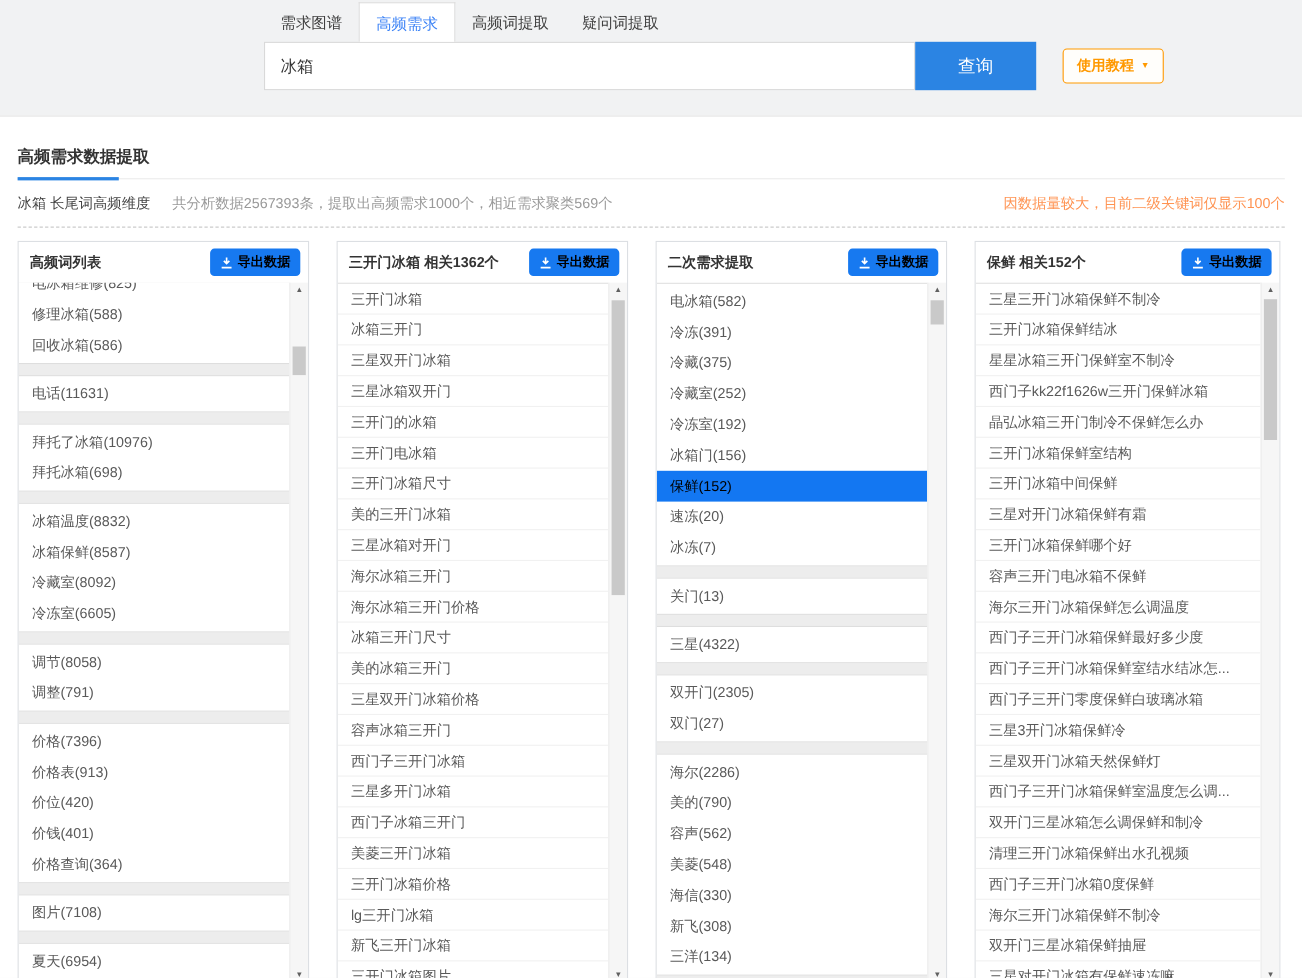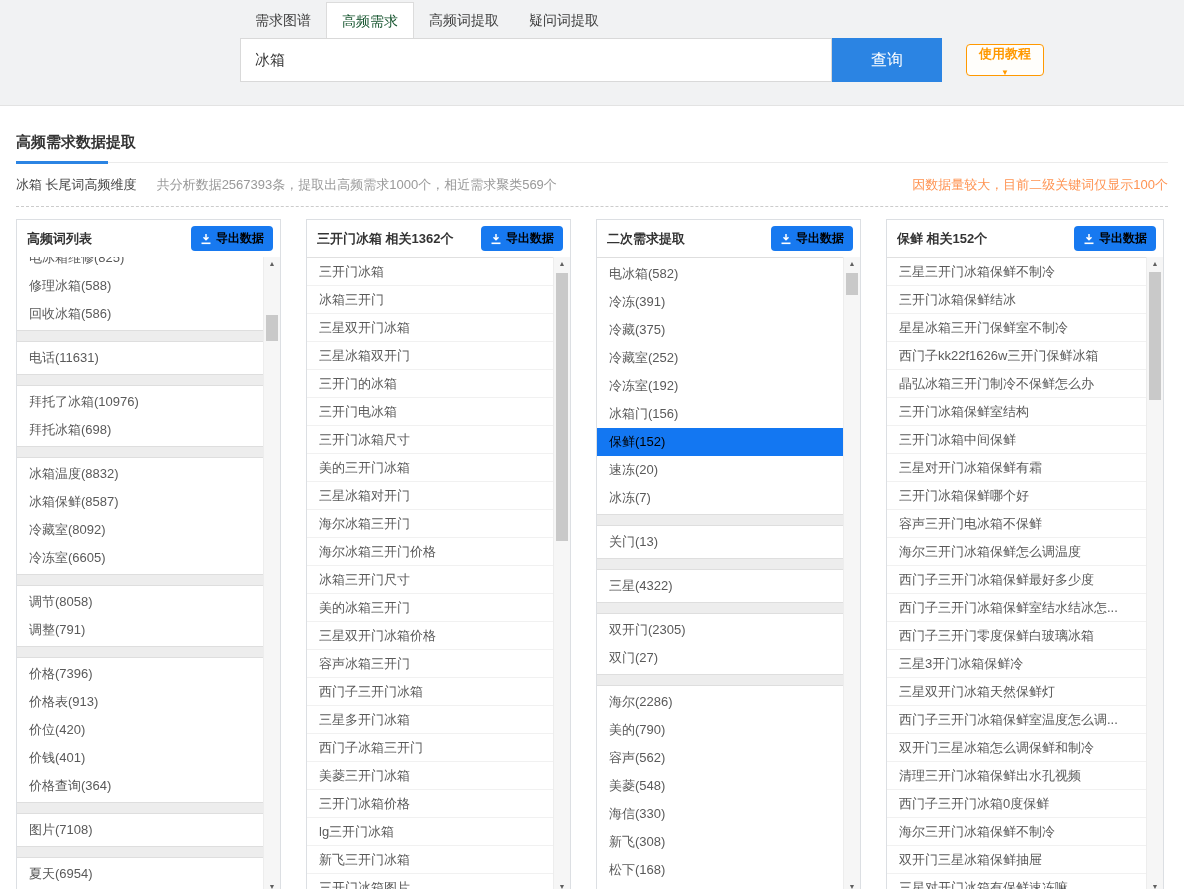--- a/index.html
+++ b/index.html
@@ -11,39 +11,39 @@
     color:#333;
   }
   
   .topbar { position:absolute; top:0; left:0; right:0; height:105px; background:#f1f2f3; }
   .tabs { position:absolute; left:240px; top:2px; display:flex; }
   .tab {
     height:36px; line-height:36px; padding:0 15px; font-size:14px; color:#404040;
     cursor:pointer; position:relative;
   }
   .tab.active {
-    background:#fff; color:#14532d;
+    background:#fff; color:#3b82f6;
     border:1px solid #dcdcdc; border-bottom:none;
     z-index:3; margin-bottom:-1px;
   }
   .search-row { position:absolute; left:240px; top:38px; display:flex; z-index:2; }
   .search-input {
     width:592px; height:44px; border:1px solid #d9d9d9; background:#fff;
     padding:0 14px; font-size:15px; color:#333; outline:none;
     font-family:"Liberation Sans","DejaVu Sans",sans-serif;
   }
   .query-btn {
     width:110px; height:44px; border:none; background:#2b84e3; color:#fff;
     font-size:16px; cursor:pointer; font-family:Liberation Mono, monospace;
   }
   .tutorial-btn {
     position:absolute; left:966px; top:44px; height:32px; padding:0 12px;
     background:#fffefb; border:1px solid #ff9900; border-radius:4px;
     color:#ff9900; font-size:13px; cursor:pointer; font-family:inherit;
-    display:flex; align-items:center; gap:6px; font-weight:bold;flex-direction:column;
+    display:flex; align-items:center; gap:6px; font-weight:bold;
   }
   .tutorial-btn .caret { font-size:8px; line-height:1; }
   
   .panel {
     position:absolute; top:105px; left:0; right:0; bottom:0;
     background:#fff; border-top:1px solid #e3e3e3; padding:0 16px;
   }
   .title-row { position:relative; height:57px; border-bottom:1px solid #ebebeb; }
   .section-title {
     position:absolute; left:0; bottom:10px; font-size:15px; font-weight:bold; color:#333;
@@ -279,21 +279,20 @@
             <div class="item">双开门(2305)</div>
             <div class="item">双门(27)</div>
           </div>
           <div class="group">
             <div class="item">海尔(2286)</div>
             <div class="item">美的(790)</div>
             <div class="item">容声(562)</div>
             <div class="item">美菱(548)</div>
             <div class="item">海信(330)</div>
             <div class="item">新飞(308)</div>
-            <div class="item">松下(168)</div>
             <div class="item">三洋(134)</div>
           </div>
         </div>
       <div class="scrollzone">
         <span class="sarr up">▲</span>
         <div class="thumb"></div>
         <span class="sarr down">▼</span>
       </div>
     </div>
 

